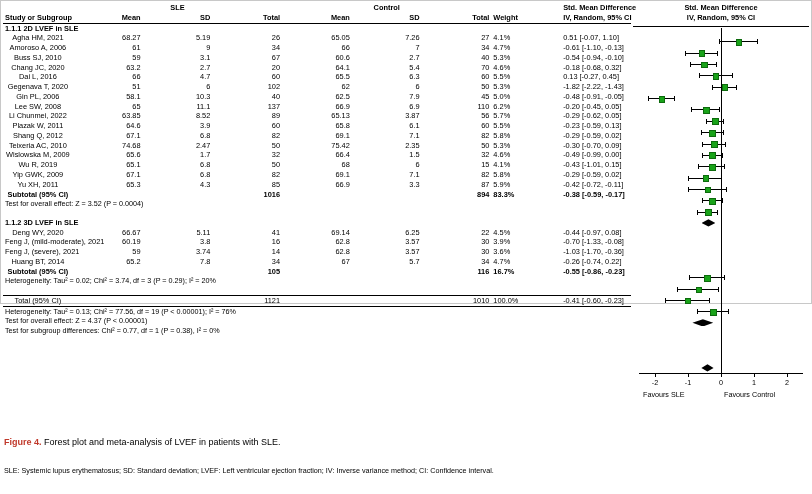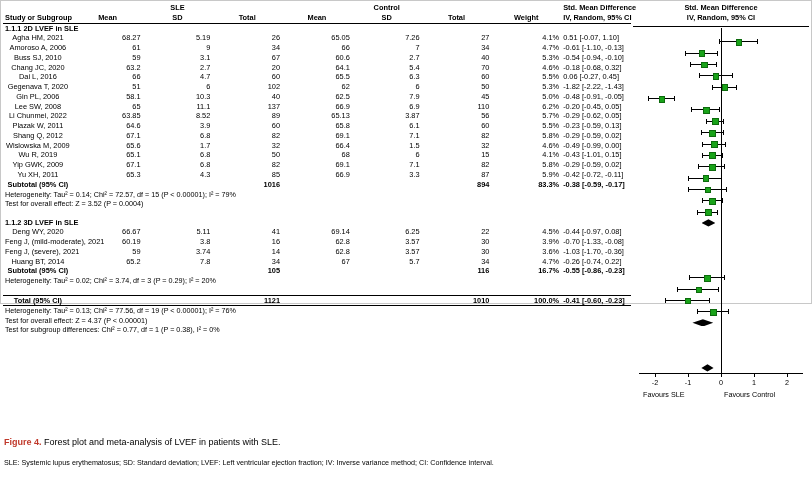--- a/index.html
+++ b/index.html
@@ -42,44 +42,43 @@
   }
   .hdr-row th {
     font-weight: bold;
     font-size: 7.4px;
     text-align: center;
     padding-bottom: 0px;
   }
   .grp-hdr th {
     font-weight: bold;
     font-size: 7.4px;
-    text-align: center;
     border-bottom: 1px solid #000;
     padding-bottom: 1px;
   }
   .col-study { width: 118px; text-align: center; }
   .col-num { width: 34px; text-align: right; }
   .col-total { width: 32px; text-align: right; }
-  .col-weight { width: 38px; text-align: right; }
+  .col-weight { width: 38px; text-align: left; }
   .col-smd { width: 108px; text-align: left; }
   .subgroup-title {
     font-weight: bold;
     text-align: left;
   }
   .subtotal td {
     font-weight: bold;
   }
   .note td {
     font-size: 7.2px;
     text-align: left;
     padding-top: 0px;
   }
   .blank td { height: 7px; }
   .total-row td {
-    font-weight: bold;
+    font-weight: normal;
     border-top: 1px solid #000;
     border-bottom: 1px solid #000;
     padding-top: 1px;
     padding-bottom: 1px;
     margin-top: 36px;
   }
   
   .plot {
     position: absolute;
     left: 630px;
@@ -173,21 +172,21 @@
     font-size: 9px;
     line-height: 1.5;
   }
   .caption .figlabel {
     color: #c0392b;
     font-weight: bold;
   }
   .caption .abbrev {
     display: block;
     font-size: 7.2px;
-    margin-top: 8px;
+    margin-top: 16px;
     line-height: 1.4;
   }
   .tbl-wrap {
     position: absolute;
     left: 2px;
     top: 2px;
   }
 </style>
 </head>
 <body>
@@ -267,21 +266,21 @@
             </tr>
             <tr>
               <td class="col-study">Dai L, 2016</td>
               <td class="col-num">66</td>
               <td class="col-num">4.7</td>
               <td class="col-total">60</td>
               <td class="col-num">65.5</td>
               <td class="col-num">6.3</td>
               <td class="col-total">60</td>
               <td class="col-weight">5.5%</td>
-              <td class="col-smd">0.06 [-0.27, 0.45]</td>
+              <td class="col-smd">0.13 [-0.27, 0.45]</td>
             </tr>
             <tr>
               <td class="col-study">Gegenava T, 2020</td>
               <td class="col-num">51</td>
               <td class="col-num">6</td>
               <td class="col-total">102</td>
               <td class="col-num">62</td>
               <td class="col-num">6</td>
               <td class="col-total">50</td>
               <td class="col-weight">5.3%</td>
@@ -336,20 +335,31 @@
               <td class="col-num">67.1</td>
               <td class="col-num">6.8</td>
               <td class="col-total">82</td>
               <td class="col-num">69.1</td>
               <td class="col-num">7.1</td>
               <td class="col-total">82</td>
               <td class="col-weight">5.8%</td>
               <td class="col-smd">-0.29 [-0.59, 0.02]</td>
             </tr>
             <tr>
+              <td class="col-study">Teixeria AC, 2010</td>
+              <td class="col-num">74.68</td>
+              <td class="col-num">2.47</td>
+              <td class="col-total">50</td>
+              <td class="col-num">75.42</td>
+              <td class="col-num">2.35</td>
+              <td class="col-total">50</td>
+              <td class="col-weight">5.3%</td>
+              <td class="col-smd">-0.30 [-0.70, 0.09]</td>
+            </tr>
+            <tr>
               <td class="col-study">Wislowska M, 2009</td>
               <td class="col-num">65.6</td>
               <td class="col-num">1.7</td>
               <td class="col-total">32</td>
               <td class="col-num">66.4</td>
               <td class="col-num">1.5</td>
               <td class="col-total">32</td>
               <td class="col-weight">4.6%</td>
               <td class="col-smd">-0.49 [-0.99, 0.00]</td>
             </tr>
@@ -389,23 +399,20 @@
             <tr class="subtotal">
               <td class="col-study">Subtotal (95% CI)</td>
               <td class="col-num"></td>
               <td class="col-num"></td>
               <td class="col-total">1016</td>
               <td class="col-num"></td>
               <td class="col-num"></td>
               <td class="col-total">894</td>
               <td class="col-weight">83.3%</td>
               <td class="col-smd">-0.38 [-0.59, -0.17]</td>
-            </tr>
-            <tr class="note">
-              <td colspan="9">Heterogeneity: Tau² = 0.14; Chi² = 72.57, df = 15 (P &lt; 0.00001); I² = 79%</td>
             </tr>
             <tr class="note">
               <td colspan="9">Test for overall effect: Z = 3.52 (P = 0.0004)</td>
             </tr>
             <tr class="blank">
               <td colspan="9" style="height: 9px;"></td>
             </tr>
             <tr>
               <td colspan="9" class="subgroup-title">1.1.2 3D LVEF in SLE</td>
             </tr>

